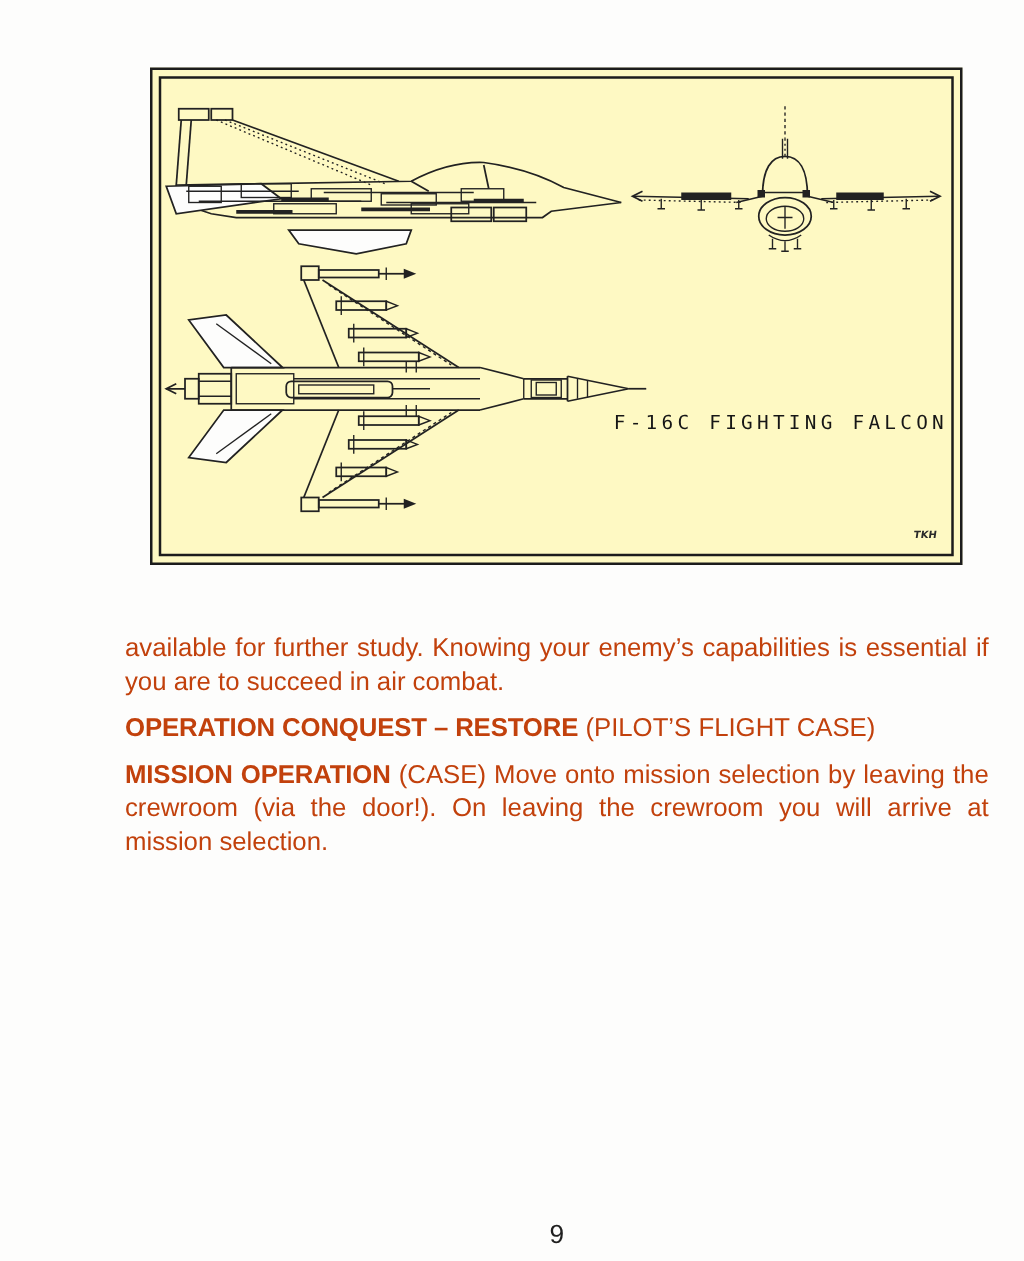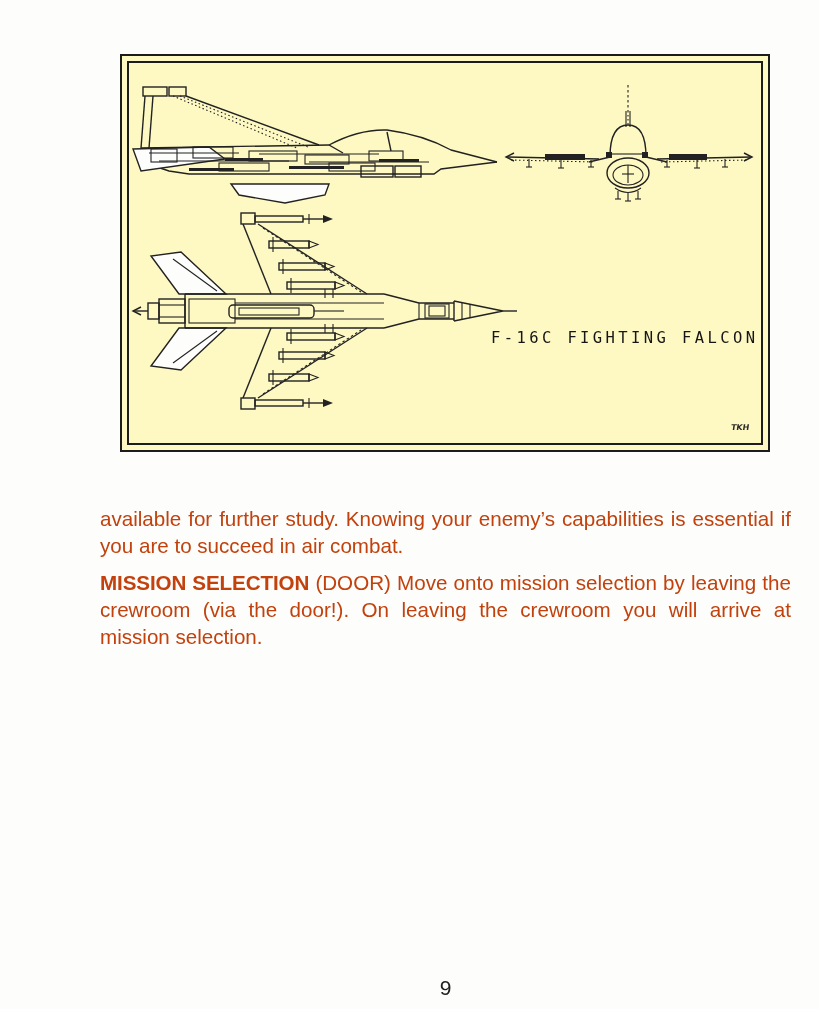--- a/index.html
+++ b/index.html
@@ -244,19 +244,20 @@
     <div class="figure-signature">TKH</div>
   </div>
 </div>
 
 <div class="text-block">
 
   <p>available for further study. Knowing your enemy’s capabilities is essential if you are to succeed in air combat.</p>
 
 
 
-
-
-  <p><span class="bold">MISSION SELECTION</span><span> (DOOR)</span><span> Move onto mission selection by leaving the crewroom (via the door!). On leaving the crewroom you will arrive at mission selection.</span></p>
+  <p class="heading"><span class="bold">OPERATION CONQUEST – RESTORE</span><span> (PILOT’S FLIGHT CASE)</span></p>
+
+
+  <p><span class="bold">MISSION OPERATION</span><span> (CASE)</span><span> Move onto mission selection by leaving the crewroom (via the door!). On leaving the crewroom you will arrive at mission selection.</span></p>
 
 </div>
 
 <div class="page-number">9</div>
 
 </body></html>

